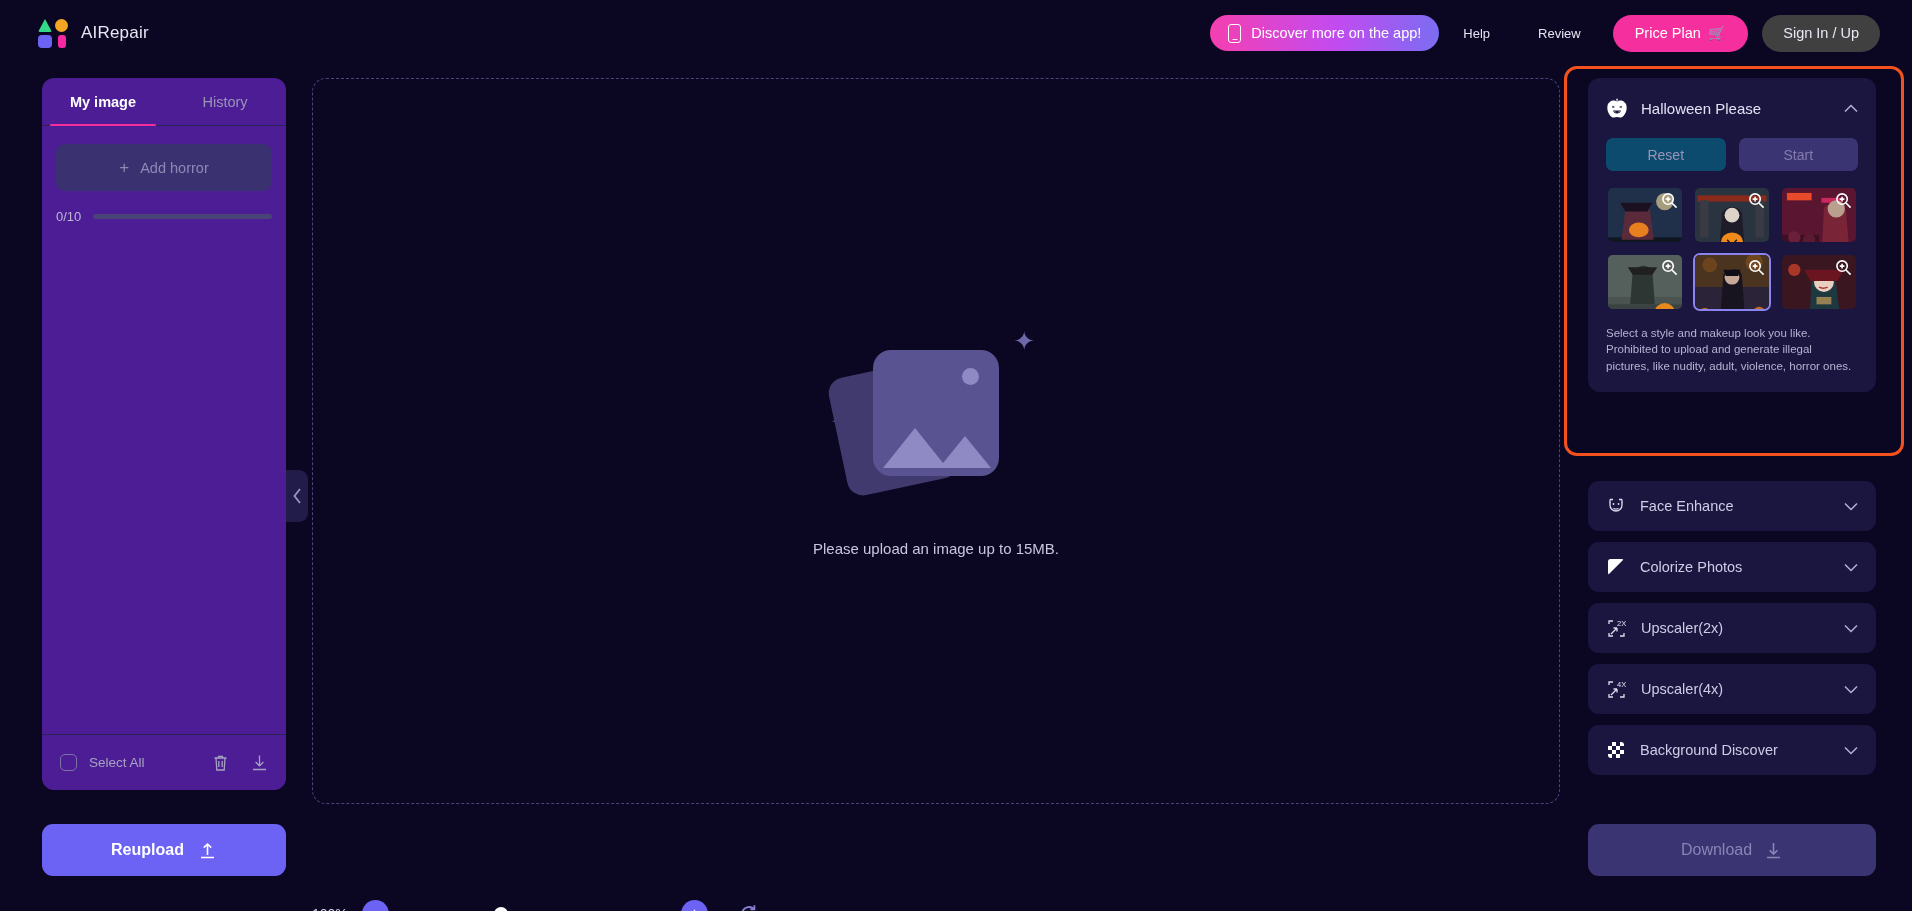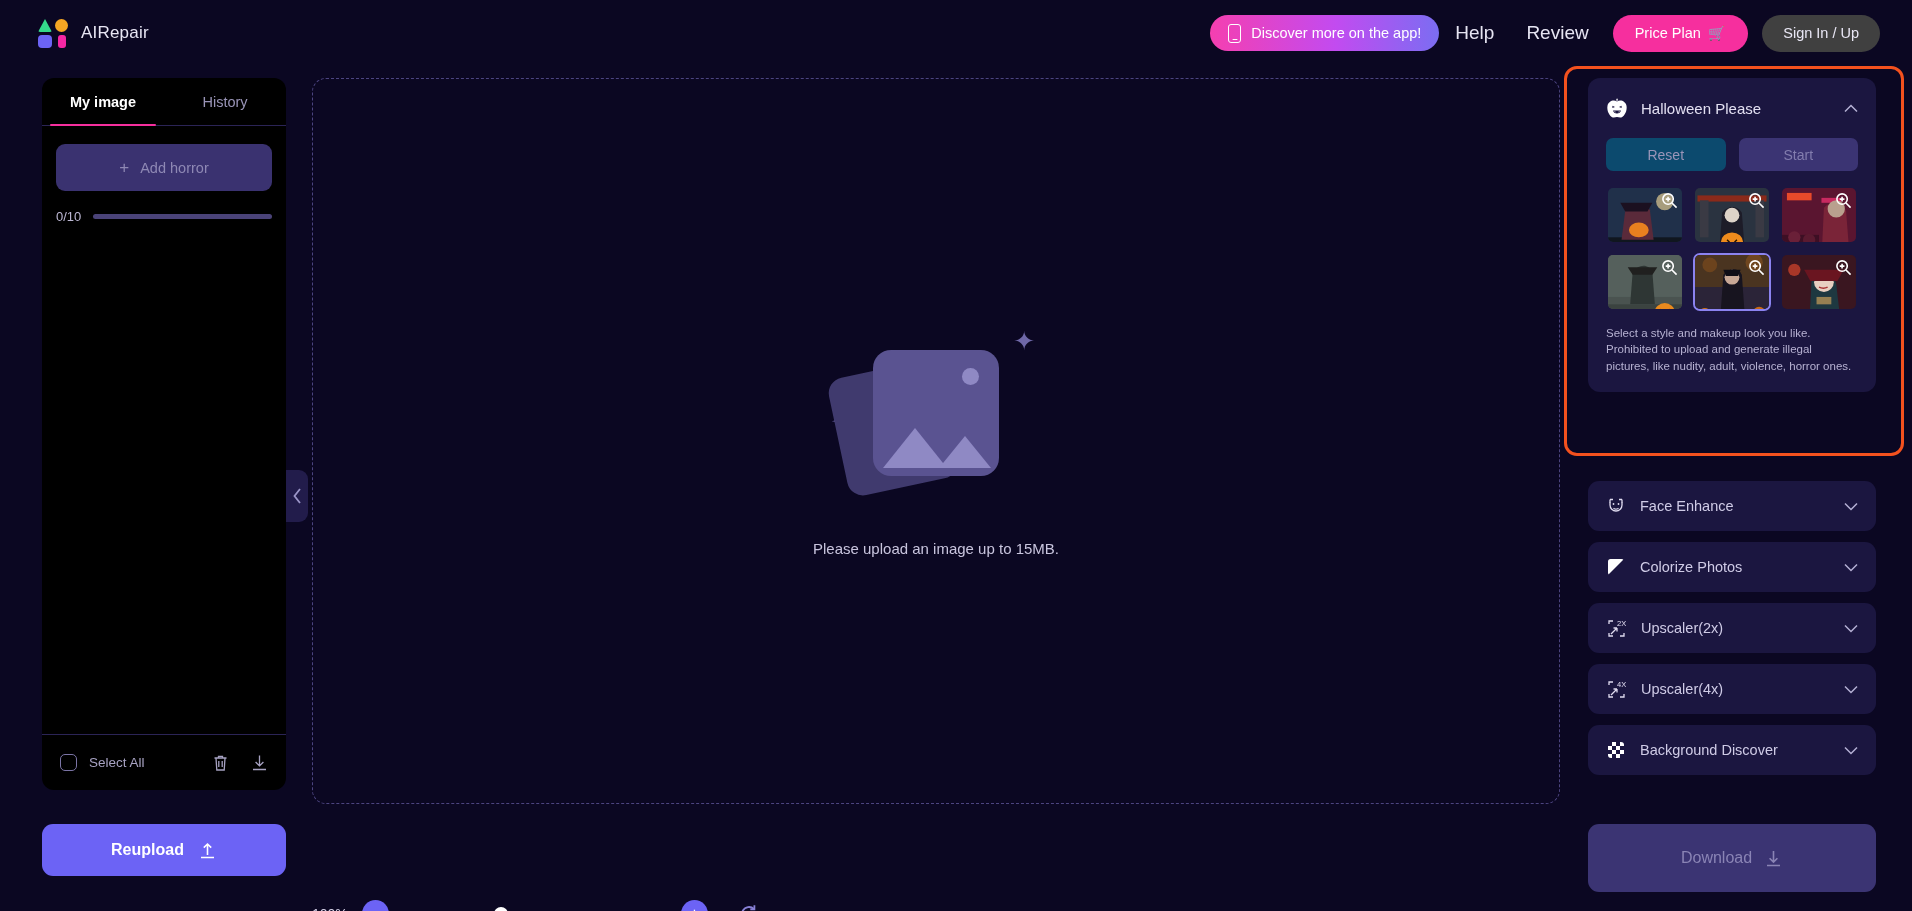--- a/index.html
+++ b/index.html
@@ -31,37 +31,37 @@
 
   .header-right { margin-left: auto; display: flex; align-items: center; gap: 0; margin-right: 32px; }
   .promo-btn {
     display: flex; align-items: center; gap: 10px;
     height: 36px; padding: 0 18px; border-radius: 18px;
     background: linear-gradient(90deg, #f53fb0 0%, #c24bf0 55%, #7b6df2 100%);
     color: #fff; font-size: 14.5px; white-space: nowrap; cursor: pointer;
   }
   .phone-ico { width: 13px; height: 19px; border: 1.8px solid #fff; border-radius: 3px; position: relative; flex: none; }
   .phone-ico::after { content:""; position:absolute; left:50%; transform:translateX(-50%); bottom:1.5px; width:5px; height:1.5px; background:#fff; border-radius:1px; }
-  .hdr-link { font-size: 19px; color: #e6e4f2; padding: 0 16px; cursor: pointer; white-space: nowrap; }
+  .hdr-link { font-size: 13px; color: #e6e4f2; padding: 0 24px; cursor: pointer; white-space: nowrap; }
   .price-btn {
     display: flex; align-items: center; gap: 8px; height: 37px; padding: 0 22px;
     border-radius: 19px; background: #f62f9e; color: #fff; font-size: 14.5px;
     margin-left: 8px; cursor: pointer; white-space: nowrap;
   }
   .cart-ico { font-size: 14px; }
   .signin-btn {
     height: 37px; padding: 0 21px; border-radius: 19px; background: #404040;
     color: #e9e7f5; font-size: 14.5px; display: flex; align-items: center;
     margin-left: 14px; cursor: pointer; white-space: nowrap;
   }
 
   
   .sidebar {
     position: absolute; left: 42px; top: 78px; width: 244px; height: 712px;
-    background: #000000; border-radius: 12px; display: flex; flex-direction: column;
+    background: #4c1d95; border-radius: 12px; display: flex; flex-direction: column;
   }
   .tabs { display: flex; height: 48px; border-bottom: 1px solid #2b2456; }
   .tab {
     flex: 1; display: flex; align-items: center; justify-content: center;
     font-size: 14.5px; color: #9a95b8; cursor: pointer; position: relative;
   }
   .tab.active { color: #fff; font-weight: bold; }
   .tab.active::after {
     content: ""; position: absolute; bottom: -1px; left: 8px; right: 8px;
     height: 2.5px; background: #f62f9e; border-radius: 2px;
@@ -177,21 +177,21 @@
   .panel-desc { margin-top: 14px; font-size: 11.5px; line-height: 1.42; color: #b7b2d2; }
 
   .feature-row {
     position: absolute; left: 1588px; width: 288px; height: 50px;
     background: #1b1640; border-radius: 11px; display: flex; align-items: center;
     padding: 0 18px; gap: 14px; cursor: pointer;
   }
   .feature-label { font-size: 14.5px; color: #cfcbe6; flex: 1; }
 
   .download-btn {
-    position: absolute; left: 1588px; top: 824px; width: 288px; height: 68px;
+    position: absolute; left: 1588px; top: 824px; width: 288px; height: 52px;
     border-radius: 11px; background: #3b3473; color: #8a84b5; font-size: 16px;
     display: flex; align-items: center; justify-content: center; gap: 12px; cursor: pointer;
   }
   .ico { display: flex; flex: none; }
 </style>
 </head>
 <body>
 
 <div class="app">
 

